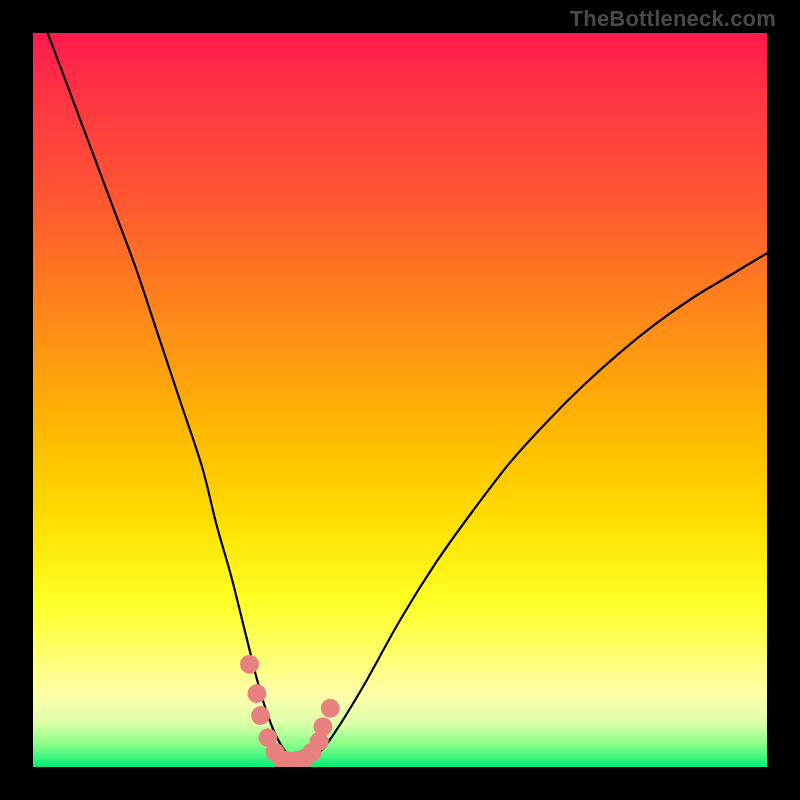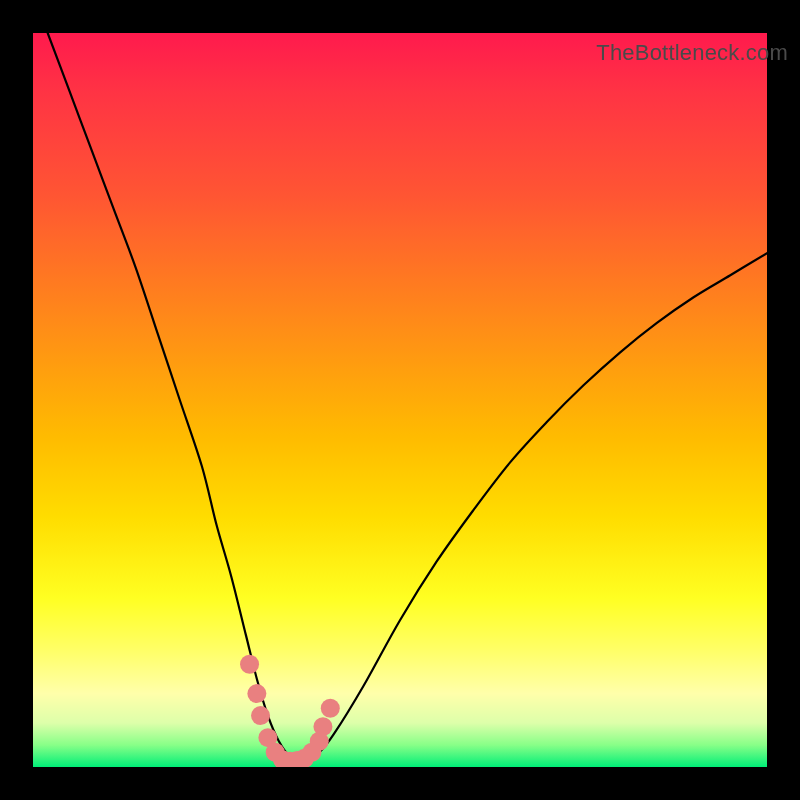--- a/index.html
+++ b/index.html
@@ -46,26 +46,25 @@
     position: absolute;
     left: 0;
     top: 0;
     width: 734px;
     height: 734px;
     pointer-events: none;
   }
   .watermark {
     position: absolute;
     top: 6px;
-    right: 12px;
+    right: 24px;
     font-size: 22px;
-    font-weight: 400;
+    font-weight: 700;
     color: #4a4a4a;
     letter-spacing: 0.2px;
-    margin-top: 34px;
   }
 </style>
 </head>
 <body>
 
 <div class="plot-outer">
   <div class="plot-area"></div>
   <svg class="curve" viewBox="0 0 734 734" preserveAspectRatio="none">
     <path id="curve-path" fill="none" stroke="#000000" stroke-width="2.2" stroke-linecap="round" d="M 14.68 0.00 C 18.35 9.79, 29.36 39.15, 36.70 58.72 C 44.04 78.29, 51.38 97.87, 58.72 117.44 C 66.06 137.01, 73.40 156.59, 80.74 176.16 C 88.08 195.73, 95.42 214.08, 102.76 234.88 C 110.10 255.68, 117.44 278.92, 124.78 300.94 C 132.12 322.96, 139.46 344.98, 146.80 367.00 C 154.14 389.02, 162.70 412.26, 168.82 433.06 C 174.94 453.86, 178.61 473.43, 183.50 491.78 C 188.39 510.13, 193.29 524.81, 198.18 543.16 C 203.07 561.51, 208.58 584.75, 212.86 601.88 C 217.14 619.01, 220.20 632.46, 223.87 645.92 C 227.54 659.38, 231.21 672.22, 234.88 682.62 C 238.55 693.02, 242.22 701.58, 245.89 708.31 C 249.56 715.04, 252.62 719.93, 256.90 722.99 C 261.18 726.05, 266.69 727.27, 271.58 726.66 C 276.47 726.05, 281.37 723.60, 286.26 719.32 C 291.15 715.04, 293.60 711.98, 300.94 700.97 C 308.28 689.96, 319.29 672.22, 330.30 653.26 C 341.31 634.30, 354.77 608.00, 367.00 587.20 C 379.23 566.40, 391.47 546.83, 403.70 528.48 C 415.93 510.13, 428.17 493.62, 440.40 477.10 C 452.63 460.59, 464.87 444.07, 477.10 429.39 C 489.33 414.71, 501.57 401.87, 513.80 389.02 C 526.03 376.18, 538.27 363.94, 550.50 352.32 C 562.73 340.70, 574.97 329.69, 587.20 319.29 C 599.43 308.89, 611.67 299.11, 623.90 289.93 C 636.13 280.75, 648.37 272.19, 660.60 264.24 C 672.83 256.29, 685.07 249.56, 697.30 242.22 C 709.53 234.88, 727.88 223.87, 734.00 220.20"></path>
     <g id="dots">

